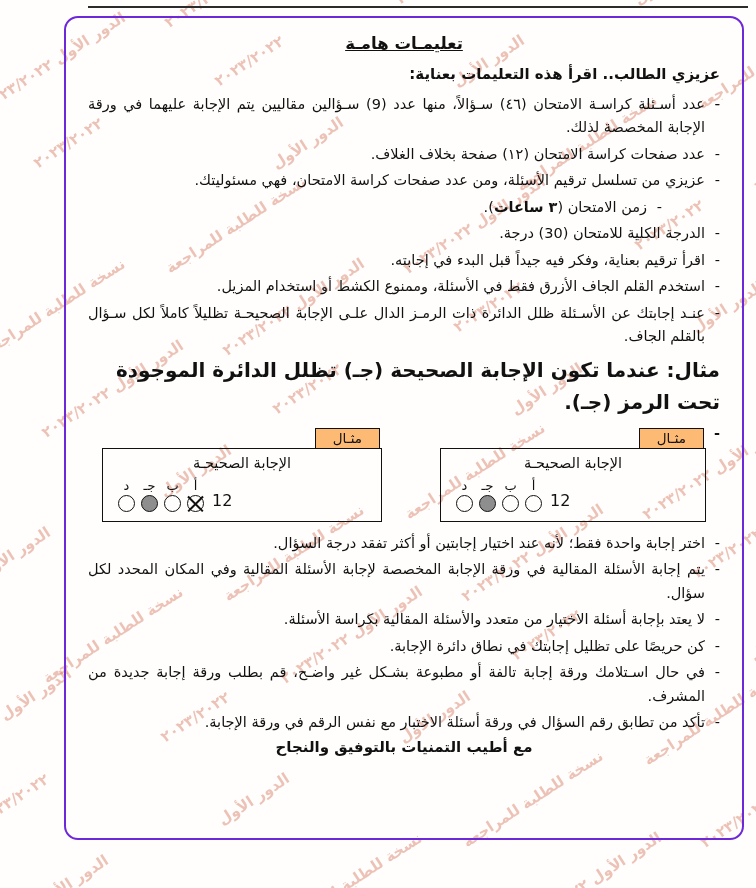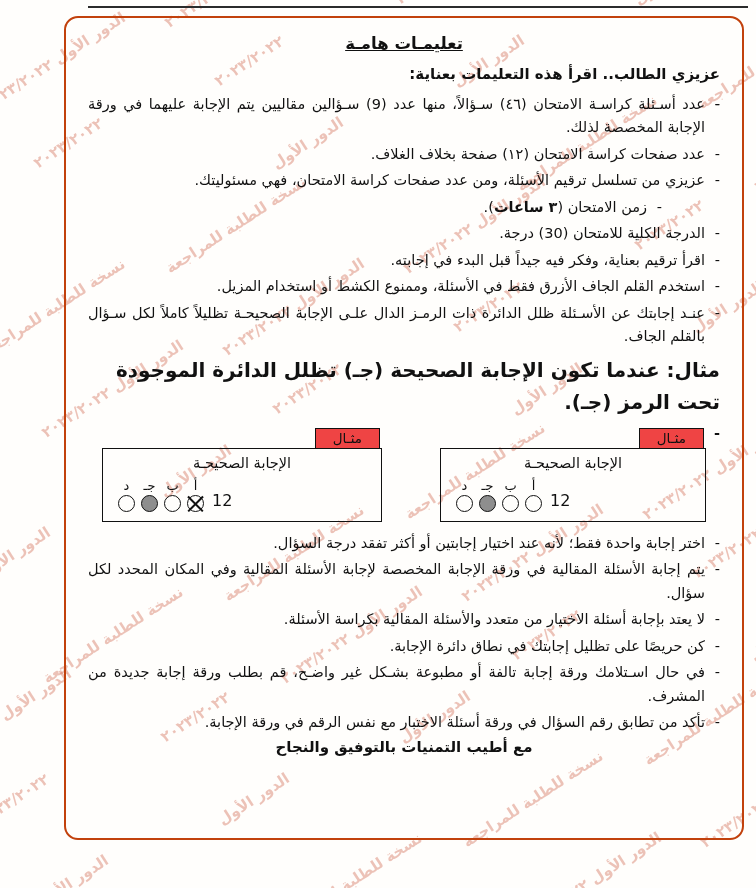--- a/index.html
+++ b/index.html
@@ -14,35 +14,35 @@
   .wmk{
     position:absolute;white-space:nowrap;font-weight:bold;font-size:15px;
     transform:rotate(-33deg);transform-origin:center;
     color:var(--wm-color,#cc5a40);opacity:var(--wm-opacity,0.38);
   }
   
   .top-rule{position:absolute;left:88px;right:8px;top:6px;border-top:2px solid #2b2b2b;z-index:1;}
   
   .frame{
     position:absolute;left:64px;top:16px;width:632px;height:796px;
-    border:2px solid #c2410c;border-radius:14px;
+    border:2px solid #6d28d9;border-radius:14px;
     padding:12px 22px;z-index:1;direction:rtl;
   }
   .title{text-align:center;font-weight:bold;text-decoration:underline;font-size:16.5px;margin:4px 0 12px;}
   .intro{font-weight:bold;font-size:15px;margin:0 0 10px;}
   .li{position:relative;padding-right:15px;font-size:14.5px;line-height:1.62;text-align:justify;margin-bottom:3px;}
   .li .dash{position:absolute;right:0;top:0;}
   .li.ind{margin-right:58px;}
   .b{font-weight:bold;}
   .para{font-size:20px;line-height:1.62;margin:5px 0 3px;}
   
   .examples{display:flex;direction:rtl;justify-content:center;align-items:flex-start;gap:58px;margin:9px 0 10px;}
   .ex{display:flex;flex-direction:column;direction:rtl;}
   .ex .tab{
-    align-self:flex-start;border:1.5px solid #111;background:#ef4444;
+    align-self:flex-start;border:1.5px solid #111;background:#fdba74;
     font-size:13.5px;padding:0 17px;margin-bottom:-1.5px;margin-right:2px;line-height:1.45;
   }
   .exframe{border:1.6px solid #111;padding:6px 8px 9px;width:248px;}
   .ex.wide .exframe{width:262px;}
   .extitle{text-align:center;font-size:14.5px;margin-bottom:5px;}
   .ans{display:flex;direction:rtl;align-items:flex-end;justify-content:flex-end;gap:5px;padding-left:4px;}
   .qnum{font-size:16px;margin-bottom:2px;}
   .grp{display:flex;flex-direction:column;}
   .letters,.circles{display:flex;direction:rtl;}
   .slot{width:23px;display:flex;justify-content:center;align-items:center;}

